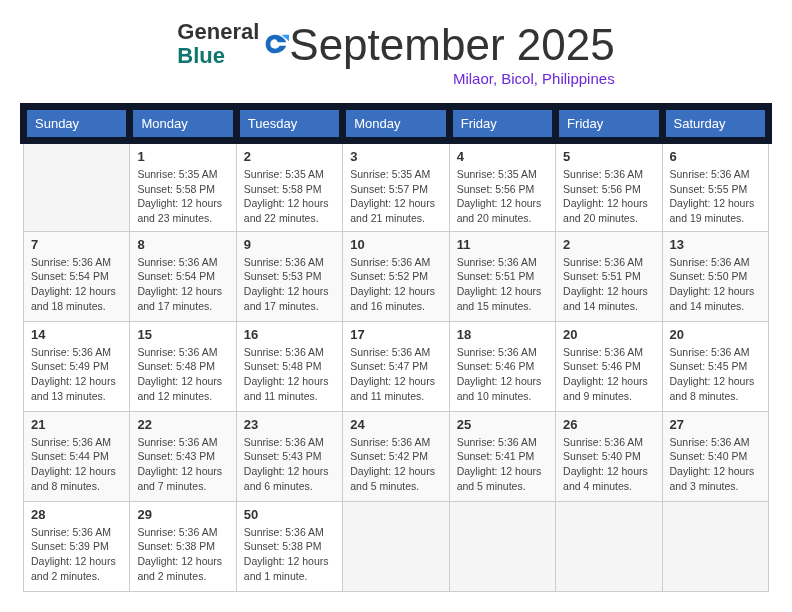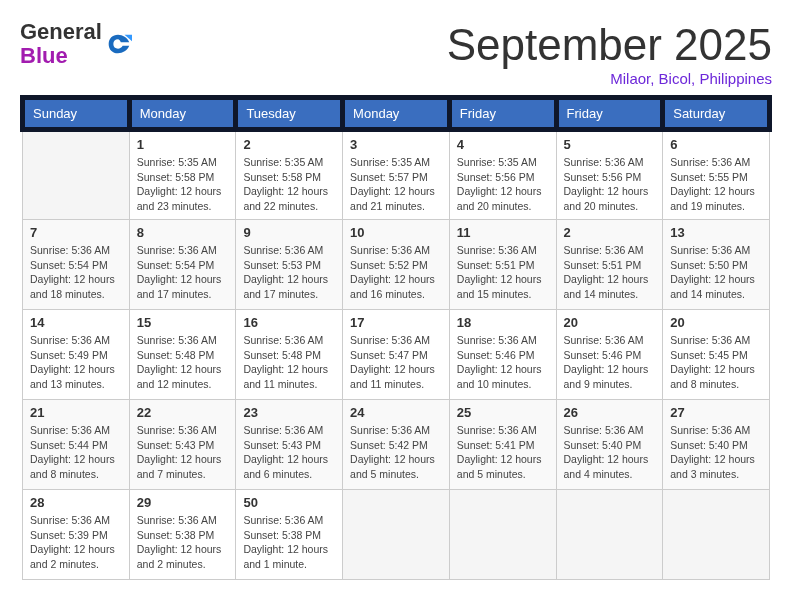--- a/index.html
+++ b/index.html
@@ -5,35 +5,35 @@
     * { box-sizing: border-box; margin: 0; padding: 0; }
     body {
       font-family: Arial, sans-serif;
       background: #fff;
       width: 792px;
       min-height: 612px;
       padding: 20px;
     }
     .header {
       display: flex;
-      justify-content: space-between;
+      justify-content: center;
       align-items: flex-start;
-      margin-bottom: 8px;
+      margin-bottom: 16px;
     }
     .logo {
       display: flex;
       align-items: center;
     }
     .logo-text {
       font-size: 22px;
       font-weight: bold;
       line-height: 1.1;
     }
     .logo-general { color: #333; }
-    .logo-blue { color: #a21caf; }
+    .logo-blue { color: #0f766e; }
     .logo-icon {
       width: 28px;
       height: 28px;
       margin-left: 2px;
     }
     .title-block {
       text-align: right;
     }
     .month-title {
       font-size: 44px;
@@ -49,21 +49,21 @@
       border-collapse: collapse;
       font-size: 11px;
     }
     thead tr th {
       background-color: #3a6ebf;
       color: #fff;
       padding: 6px 8px;
       font-size: 13px;
       font-weight: normal;
       text-align: left;
-      border: 5px solid #0f172a;
+      border: 7px solid #0f172a;
     }
     tbody tr td {
       border: 1px solid #ccc;
       vertical-align: top;
       padding: 5px 7px;
       min-height: 80px;
       width: calc(100% / 7);
     }
     tbody tr {
       background: #fff;

